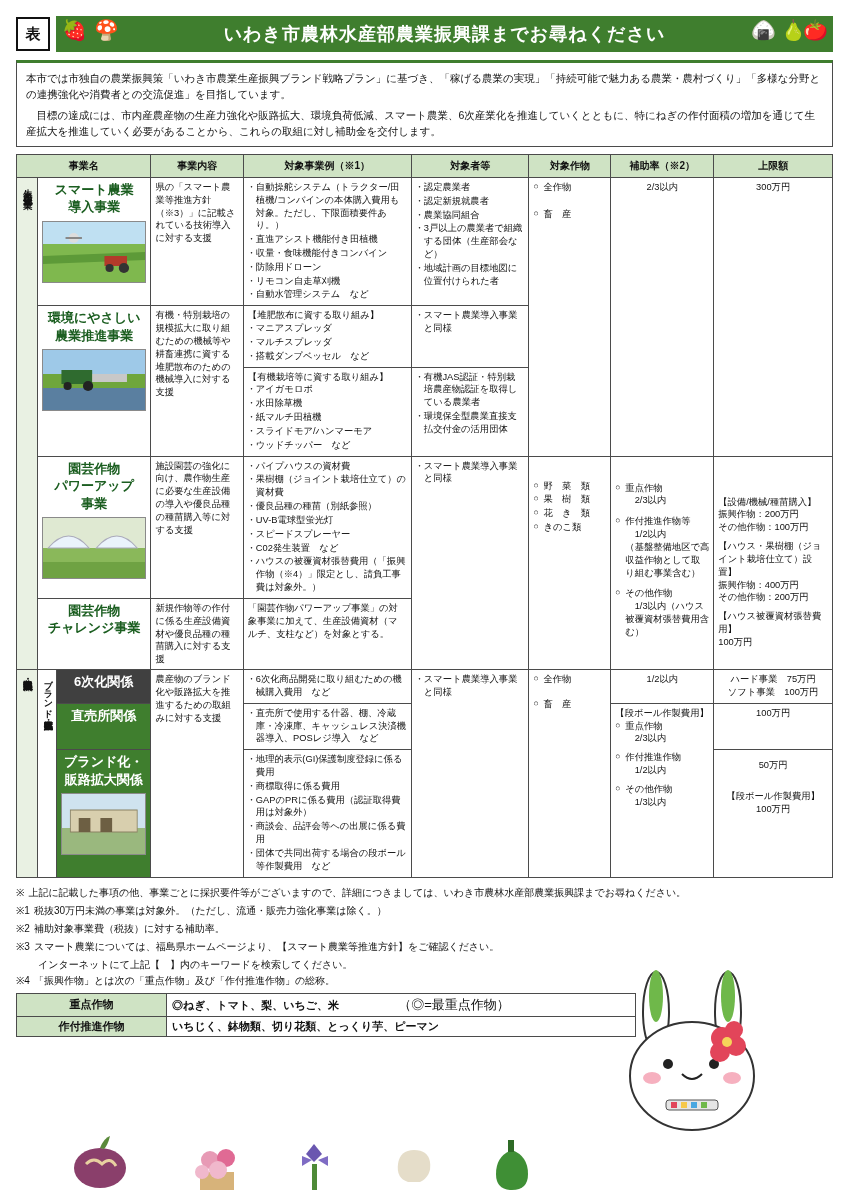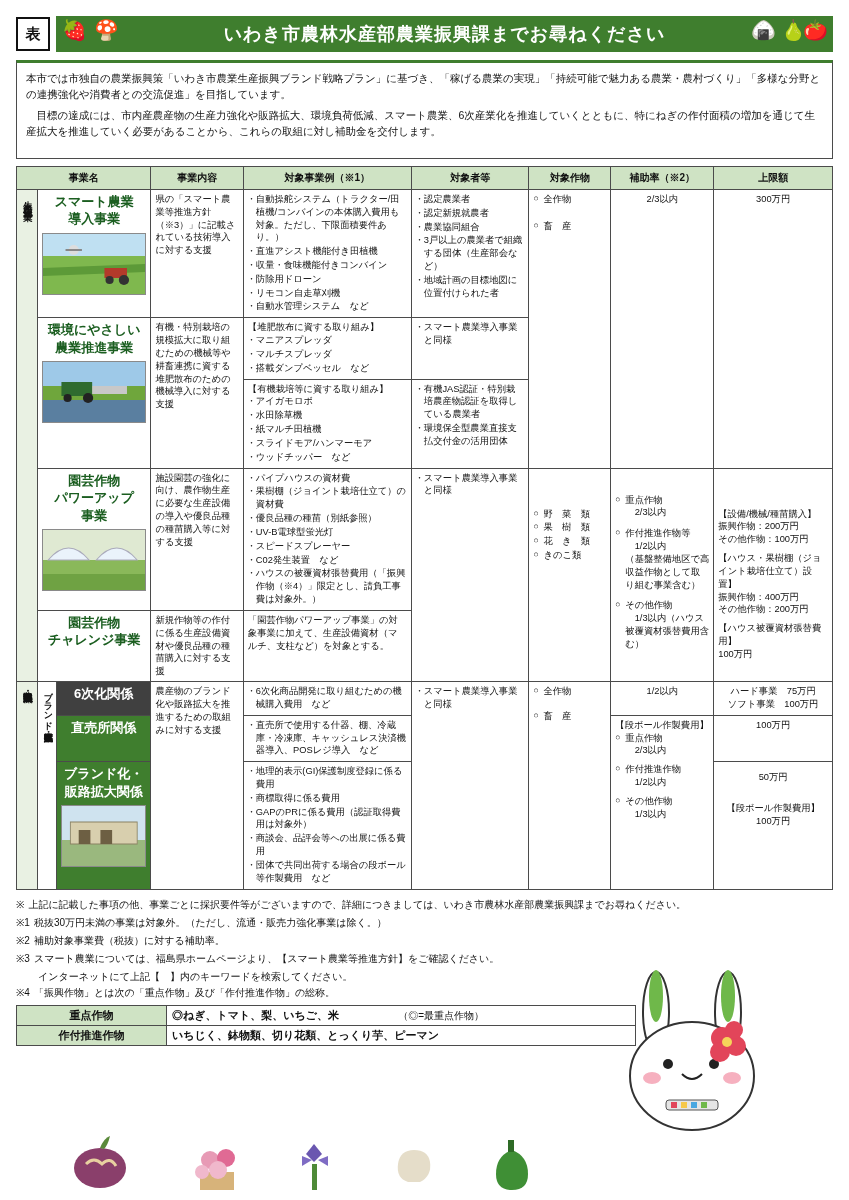--- a/index.html
+++ b/index.html
@@ -33,21 +33,21 @@
   .deco-r1 { right:56px; }
   .deco-r2 { right:26px; }
   .deco-r3 { right:4px; }
 
   
   .intro {
     border:1px solid #4b4b4b; border-top:3px solid #3f7e2e;
     margin-top:6px; padding:7px 9px; line-height:1.55; font-size:10.5px;
   }
   .intro p { margin:0 0 4px 0; }
-  .intro p:last-child { margin-bottom:12px; }
+  .intro p:last-child { margin-bottom:0; }
   .indent { text-indent:1em; }
 
   
   table.main { width:100%; border-collapse:collapse; margin-top:7px; table-layout:fixed; }
   table.main th, table.main td {
     border:1px solid #4b4b4b; vertical-align:top; padding:3px 4px;
     font-size:9.3px; line-height:1.38;
   }
   table.main thead th {
     background:#cfe3c4; text-align:center; font-weight:bold; font-size:10px;
@@ -262,21 +262,21 @@
             <li>C02発生装置　など</li>
             <li class="bold">ハウスの被覆資材張替費用（「振興作物（※4）」限定とし、請負工事費は対象外。）</li>
           </ul>
         </td>
         <td rowspan="2">
           <ul class="lst">
             <li>スマート農業導入事業と同様</li>
           </ul>
         </td>
         <td rowspan="2">
-          <ul class="circ" style="margin-top:36px">
+          <ul class="circ" style="margin-top:20px">
             <li>野　菜　類</li>
             <li>果　樹　類</li>
             <li>花　き　類</li>
             <li>きのこ類</li>
           </ul>
         </td>
         <td rowspan="2">
           <ul class="circ" style="margin-top:22px">
             <li style="white-space:pre-line">重点作物
 　2/3以内</li>
@@ -418,21 +418,21 @@
       <span>「振興作物」とは次の「重点作物」及び「作付推進作物」の総称。</span>
     </div>
   </div>
 
   <table class="croptbl">
     <tbody>
         <tr>
       <td class="lbl">重点作物</td>
       <td class="val">
         <span>◎ねぎ、トマト、梨、いちご、米</span>
-        <span style="font-size:10px;font-weight:normal;margin-left:56px">（◎=最重点作物）</span>
+        <span style="font-size:13px;font-weight:normal;margin-left:56px">（◎=最重点作物）</span>
       </td>
     </tr>
     <tr>
       <td class="lbl">作付推進作物</td>
       <td class="val">いちじく、鉢物類、切り花類、とっくり芋、ピーマン</td>
     </tr>
   </tbody>
     </table>
 
   <svg class="veg-row" viewBox="0 0 520 64">

